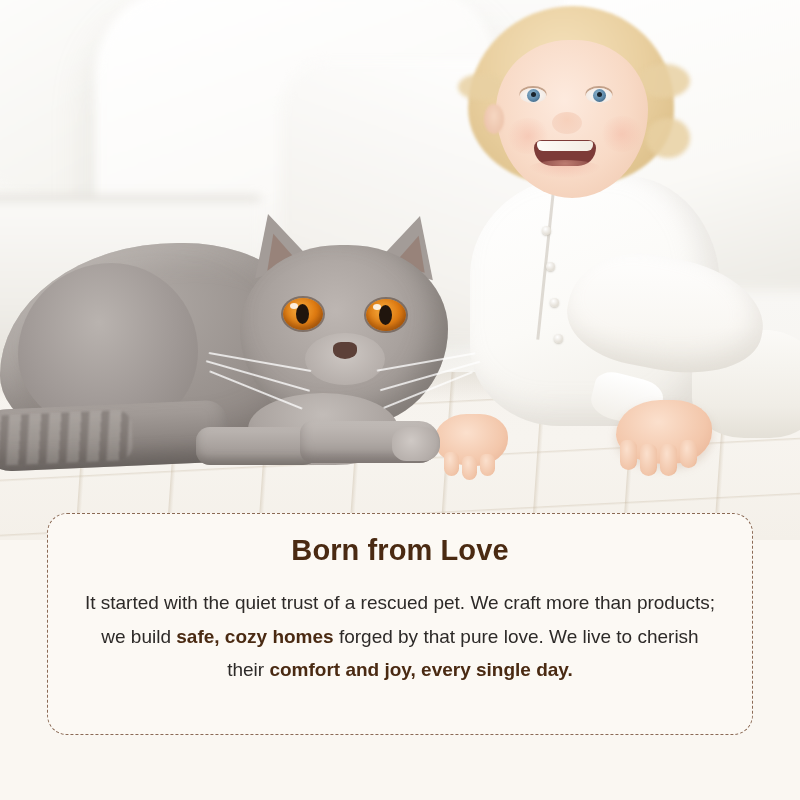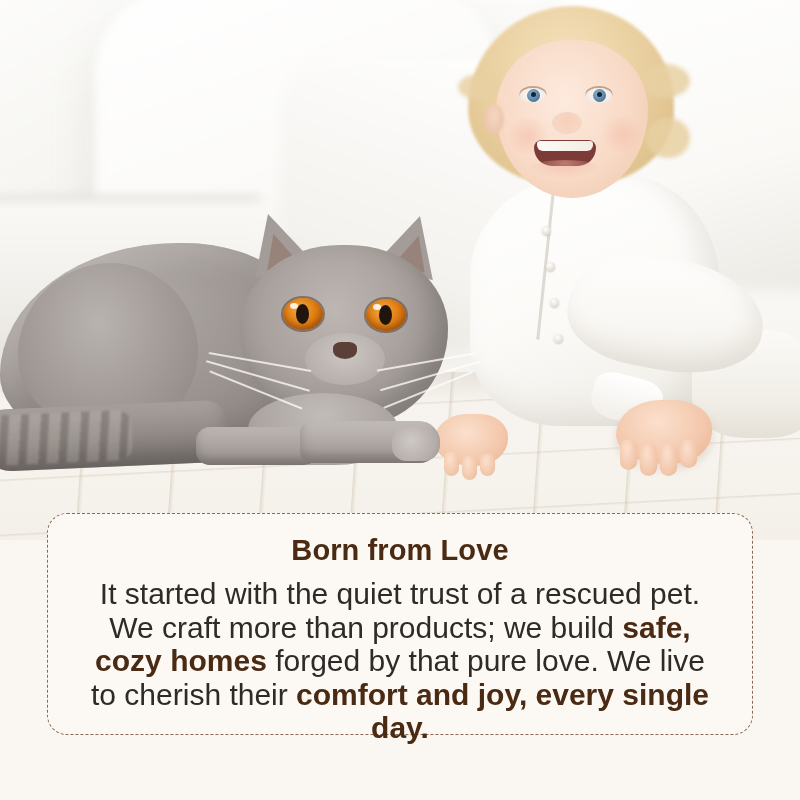--- a/index.html
+++ b/index.html
@@ -447,36 +447,37 @@
     width: 706px;
     height: 222px;
     background: #fcf9f4;
     border: 1.6px dashed #8b6a55;
     border-radius: 20px;
     display: flex;
     flex-direction: column;
     align-items: center;
     justify-content: flex-start;
     padding: 22px 34px 20px;
+    gap: 9px;
   }
 
   .card-title {
     font-family: "Liberation Sans", sans-serif;
     font-size: 29px;
     font-weight: bold;
     color: #4a2a12;
     letter-spacing: .1px;
     line-height: 1;
     margin-bottom: 12px;
     text-align: center;
   }
 
   .card-body {
     font-family: "Liberation Sans", sans-serif;
-    font-size: 30px;
+    font-size: 19px;
     font-weight: normal;
     color: #2d2a28;
     line-height: 33.5px;
     text-align: center;
     max-width: 644px;
   }
   .card-body b, .card-body strong {
     font-weight: bold;
     color: #4a2a12;
   }

